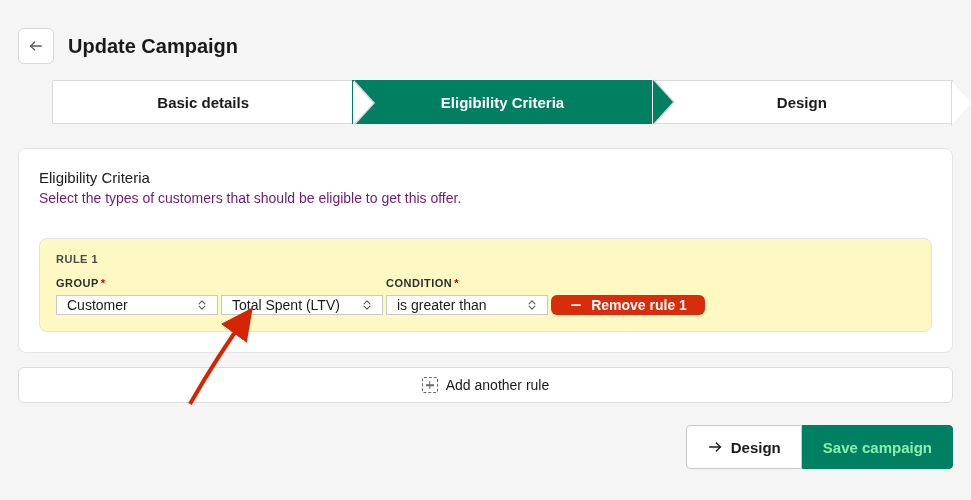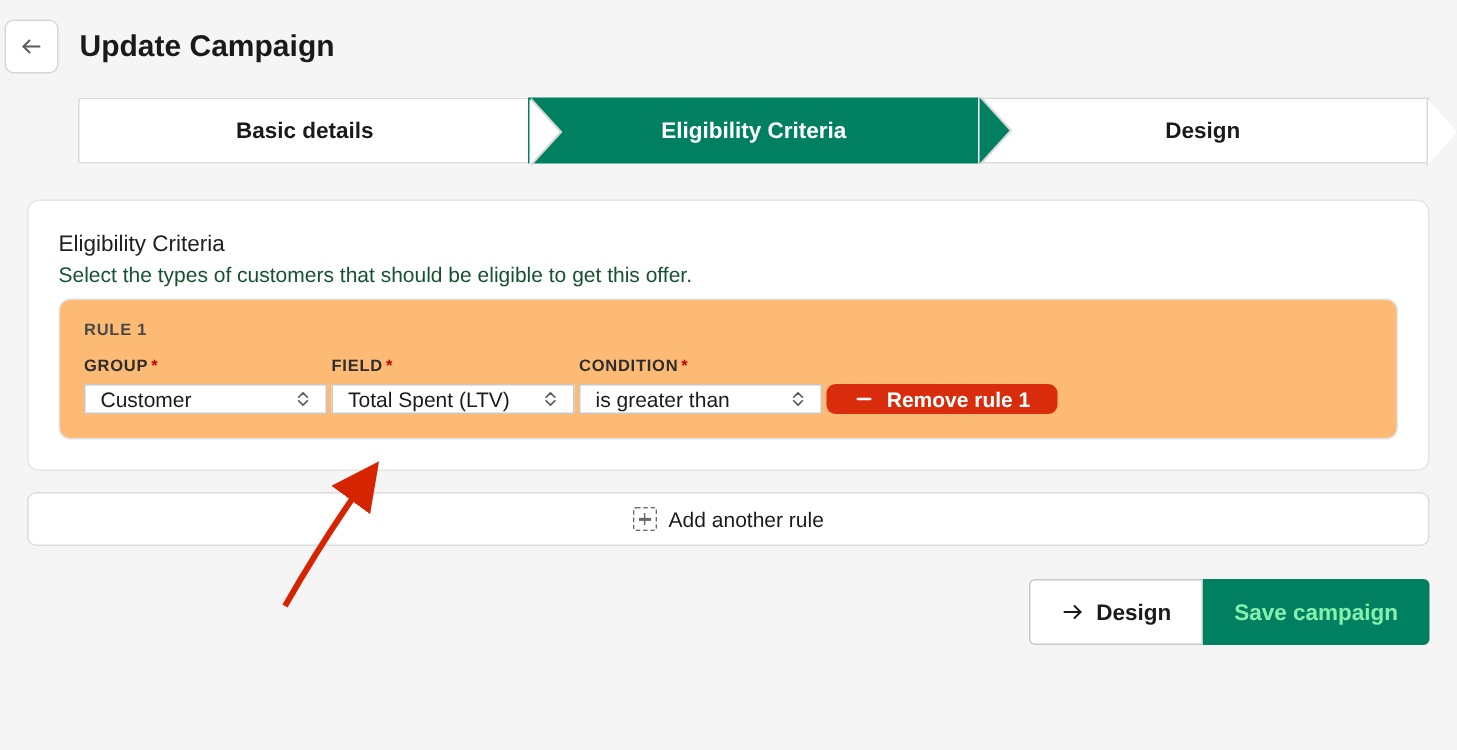--- a/index.html
+++ b/index.html
@@ -1,39 +1,39 @@
 <!DOCTYPE html>
 <html><head>
 <meta charset="utf-8">
 <style>
   * { box-sizing: border-box; margin: 0; padding: 0; }
   html, body { width: 971px; height: 500px; font-family: -apple-system, BlinkMacSystemFont, "Segoe UI", Helvetica, Arial, sans-serif; background: #f5f5f5; color: #1a1a1a; }
   body { position: relative; }
 
-  .topbar { display: flex; align-items: center; padding: 13px 18px 0 3px; }
+  .topbar { display: flex; align-items: center; padding: 13px 18px 0 18px; margin-top: 15px; }
   .back-btn { width: 36px; height: 36px; border: 1px solid #d7d7d7; border-radius: 6px; display: flex; align-items: center; justify-content: center; background: #fff; cursor: pointer; margin-right: 14px; }
   .page-title { font-size: 20px; font-weight: 700; }
 
   .stepper { margin: 16px 18px 0 18px; display: flex; height: 44px; padding-left: 34px; }
   .step { position: relative; flex: 1; display: flex; align-items: center; justify-content: center; font-size: 15px; font-weight: 600; }
   .step-inactive { background: #fff; border-top: 1px solid #d9d9d9; border-bottom: 1px solid #d9d9d9; }
   .step-active { background: #008060; color: #fff; }
   .step-first { border-left: 1px solid #d9d9d9; border-top-left-radius: 2px; border-bottom-left-radius: 2px; }
   .step:not(:first-child) { margin-left: -1px; }
   .chev { position: absolute; top: 0; right: -20px; width: 0; height: 0; border-top: 22px solid transparent; border-bottom: 22px solid transparent; border-left: 20px solid #fff; z-index: 2; }
   .chev-border { position: absolute; top: -1px; right: -22px; width: 0; height: 0; border-top: 23px solid transparent; border-bottom: 23px solid transparent; border-left: 21px solid #d9d9d9; z-index: 1; }
   .chev-active { border-left-color: #008060; }
   .step-last { border-right: 1px solid #d9d9d9; }
   .step-last .chev, .step-last .chev-border { right: -20px; }
 
   .card { margin: 24px 18px 0 18px; background: #fff; border: 1px solid #e5e5e5; border-radius: 8px; padding: 20px 20px 20px 20px; }
   .card-title { font-size: 15px; font-weight: 400; color: #202020; }
-  .card-sub { font-size: 14px; color: #14532d; margin-top: 4px; }
+  .card-sub { font-size: 14px; color: #701a75; margin-top: 4px; }
 
-  .rule-box { margin-top: 8px; background: #fdba74; border: 1px solid #e2e2e3; border-radius: 8px; padding: 14px 16px 16px 16px; }
+  .rule-box { margin-top: 32px; background: #fef9c3; border: 1px solid #e2e2e3; border-radius: 8px; padding: 14px 16px 16px 16px; }
   .rule-label { font-size: 11px; font-weight: 600; letter-spacing: .5px; color: #4a4a4a; margin-bottom: 12px; }
   .row { display: flex; gap: 3px; align-items: flex-end; }
   .col { flex: 1; display: flex; flex-direction: column; }
   .col-group { flex: 0 0 162px; }
   .col-field { flex: 0 0 162px; }
   .col-cond  { flex: 0 0 162px; }
   .col-value { flex: 0 0 162px; }
   .col-btn   { flex: 0 0 154px; }
   .flabel { font-size: 11px; font-weight: 600; letter-spacing: .5px; color: #2d2d2d; margin-bottom: 6px; }
   .req { color: #c40000; margin-left: 2px; }
@@ -105,21 +105,20 @@
         <div class="flabel"><span>GROUP</span><span class="req">*</span></div>
         <div class="select">
           <span>Customer</span>
           <svg class="select-caret" viewBox="0 0 24 24" fill="none" stroke="#5c5c5c" stroke-width="2" stroke-linecap="round" stroke-linejoin="round">
               <polyline points="7 10 12 5 17 10"></polyline>
               <polyline points="7 14 12 19 17 14"></polyline>
             </svg>
         </div>
       </div>
       <div class="col col-field">
-        <div class="flabel"><span>FIELD</span><span class="req">*</span></div>
         <div class="select">
           <span>Total Spent (LTV)</span>
           <svg class="select-caret" viewBox="0 0 24 24" fill="none" stroke="#5c5c5c" stroke-width="2" stroke-linecap="round" stroke-linejoin="round">
               <polyline points="7 10 12 5 17 10"></polyline>
               <polyline points="7 14 12 19 17 14"></polyline>
             </svg>
         </div>
       </div>
       <div class="col col-cond">
         <div class="flabel"><span>CONDITION</span><span class="req">*</span></div>

